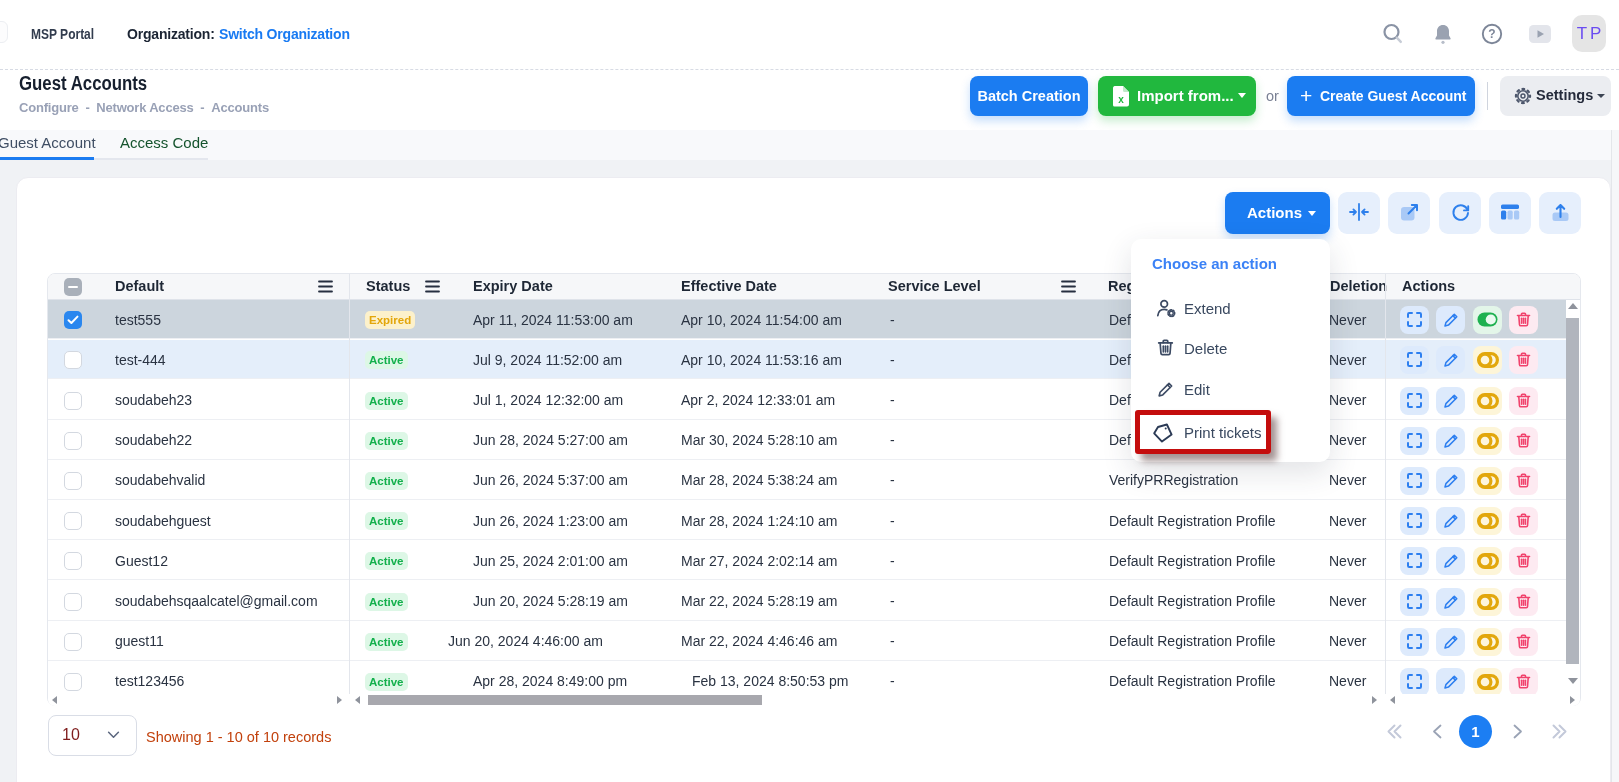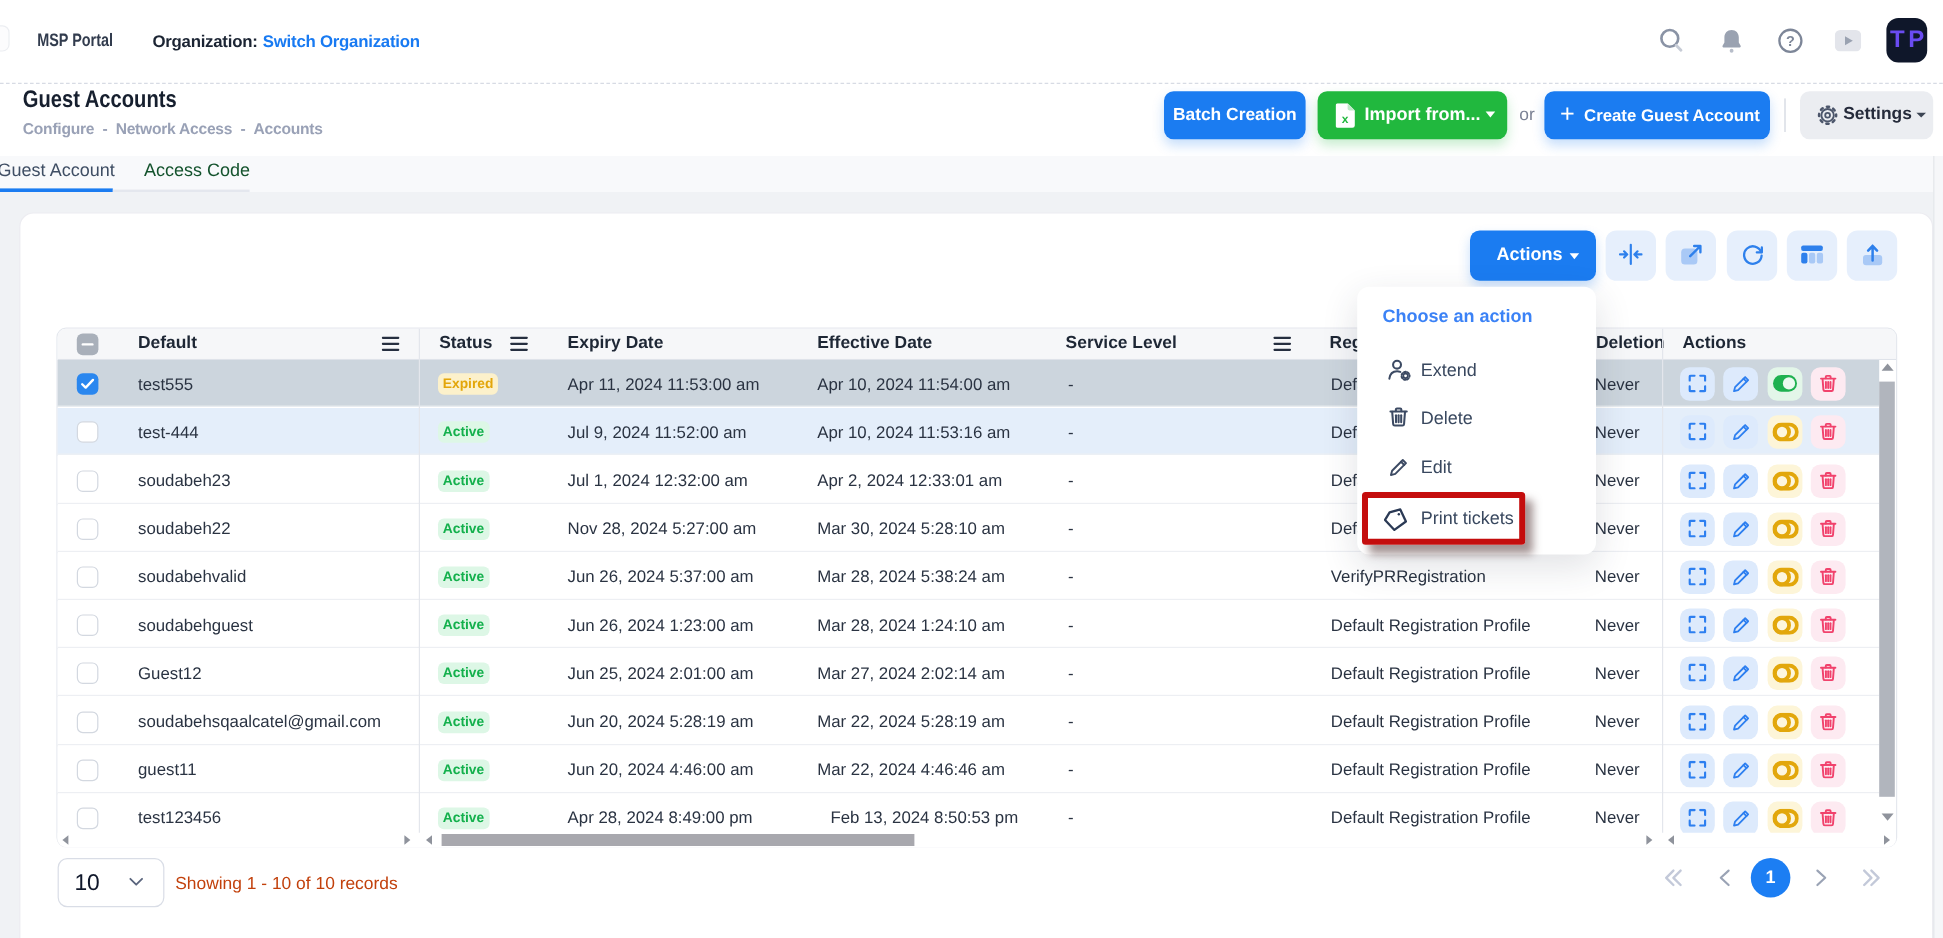--- a/index.html
+++ b/index.html
@@ -32,21 +32,21 @@
         <circle cx="10" cy="19.3" r="1.6" fill="#b7bdc9"></circle>
       </svg></div>
 <div style="position:absolute;left:1480px;top:22px"><svg width="24" height="24" viewBox="0 0 24 24" fill="none">
         <circle cx="12" cy="12" r="9.2" stroke="#7d8698" stroke-width="1.9"></circle>
         <text x="12" y="16.2" font-family="Liberation Sans" font-size="12" font-weight="bold" fill="#7d8698" text-anchor="middle">?</text>
       </svg></div>
 <div style="position:absolute;left:1529px;top:25px"><svg width="22" height="18" viewBox="0 0 22 18">
         <rect x="0" y="0" width="22" height="18" rx="4.5" fill="#e3e5eb"></rect>
         <path d="M8.5 5.2v7.6L15 9z" fill="#9aa2b1"></path>
       </svg></div>
-<div style="position:absolute;left:1572px;top:15px;width:34px;height:37px;border-radius:10px;background:#0f172a;text-align:center;line-height:37px;font-size:20px;font-weight:bold;color:#6a4cf1;letter-spacing:3px;text-indent:3px">TP</div>
+<div style="position:absolute;left:1572px;top:15px;width:34px;height:37px;border-radius:10px;background:#e5e5e5;text-align:center;line-height:37px;font-size:17px;font-weight:normal;color:#6a4cf1;letter-spacing:3px;text-indent:3px">TP</div>
 
 <div style="position:absolute;left:19px;top:72px;font-size:20px;font-weight:bold;color:#161f2e;transform:scaleX(0.84);transform-origin:0 0;white-space:nowrap">Guest Accounts</div>
 <div style="position:absolute;left:19px;top:100px;font-size:13px;letter-spacing:-0.2px;font-weight:bold;color:#99a1b6">Configure&nbsp;&nbsp;-&nbsp;&nbsp;Network Access&nbsp;&nbsp;-&nbsp;&nbsp;Accounts</div>
 
 <div style="position:absolute;left:970px;top:76px;width:118px;height:40px;border-radius:8px;background:#1b7cf1;color:#fff;font-size:14.5px;font-weight:bold;text-align:center;line-height:40px;box-shadow:0 5px 10px rgba(27,124,241,.25)">Batch Creation</div>
 <div style="position:absolute;left:1098px;top:76px;width:158px;height:40px;border-radius:8px;background:#21b83e;color:#fff;font-size:15px;font-weight:bold;box-shadow:0 5px 10px rgba(33,184,62,.25)">
   <span style="position:absolute;left:15px;top:10px"><svg width="17" height="21" viewBox="0 0 17 21">
           <path d="M1.5 0H10l6 6v12.5a2 2 0 0 1-2 2h-12.5a1.5 1.5 0 0 1-1.5-1.5v-17A2 2 0 0 1 1.5 0z" fill="#fff"></path>
           <path d="M10 0v4.5a1.5 1.5 0 0 0 1.5 1.5H16z" fill="#bfe9c8"></path>
           <text x="8" y="16.5" font-family="Liberation Sans" font-size="10" font-weight="bold" fill="#21b83e" text-anchor="middle">x</text>
@@ -225,21 +225,21 @@
           <path d="M5.5 3.2V2a.8.8 0 0 1 .8-.8h2.4a.8.8 0 0 1 .8.8v1.2" stroke-linejoin="round"></path>
           <path d="M2.8 3.7l.7 9a1.2 1.2 0 0 0 1.2 1.1h5.6a1.2 1.2 0 0 0 1.2-1.1l.7-9" stroke-linejoin="round"></path>
           <path d="M5.6 6.3v5"></path>
           <path d="M7.5 6.3v5"></path>
           <path d="M9.4 6.3v5"></path>
         </svg></span></div>
 <div style="position:absolute;left:48px;top:420.6px;width:1532px;height:39.2px;background:#ffffff;border-bottom:1px solid #edeff3"></div>
     <div style="position:absolute;left:64px;top:431.7px;width:18px;height:18px;border-radius:5px;background:#fff;border:1px solid #d3d8e0;box-sizing:border-box;z-index:3"></div>
     <div class="cell" style="left:115px;top:432.2px">soudabeh22</div>
     <div style="position:absolute;left:365px;top:431.7px;height:18px;line-height:18px;padding:0 4px;border-radius:5px;background:#ddf7e6;color:#13b04c;font-size:11.5px;font-weight:bold;z-index:3">Active</div>
-    <div class="cell" style="left:473px;top:432.2px">Nov 28, 2024 5:27:00 am</div>
+    <div class="cell" style="left:473px;top:432.2px">Jun 28, 2024 5:27:00 am</div>
     <div class="cell" style="left:681px;top:432.2px">Mar 30, 2024 5:28:10 am</div>
     <div class="cell" style="left:890px;top:432.2px">-</div>
     <div class="cell" style="left:1109px;top:432.2px">Default Registration Profile</div>
     <div class="cell" style="left:1329px;top:432.2px">Never</div>
     <div class="ab" style="left:1400px;top:426.7px;background:#ddeafc"><span style="margin-top:6px"><svg width="15" height="15" viewBox="0 0 15 15" fill="none" stroke="#2d7ff0" stroke-width="2" stroke-linecap="round">
           <path d="M1 5V2.2A1.2 1.2 0 0 1 2.2 1H5"></path>
           <path d="M10 1h2.8A1.2 1.2 0 0 1 14 2.2V5"></path>
           <path d="M14 10v2.8a1.2 1.2 0 0 1-1.2 1.2H10"></path>
           <path d="M5 14H2.2A1.2 1.2 0 0 1 1 12.8V10"></path>
         </svg></span></div>
@@ -380,21 +380,21 @@
           <path d="M5.5 3.2V2a.8.8 0 0 1 .8-.8h2.4a.8.8 0 0 1 .8.8v1.2" stroke-linejoin="round"></path>
           <path d="M2.8 3.7l.7 9a1.2 1.2 0 0 0 1.2 1.1h5.6a1.2 1.2 0 0 0 1.2-1.1l.7-9" stroke-linejoin="round"></path>
           <path d="M5.6 6.3v5"></path>
           <path d="M7.5 6.3v5"></path>
           <path d="M9.4 6.3v5"></path>
         </svg></span></div>
 <div style="position:absolute;left:48px;top:621.6px;width:1532px;height:39.2px;background:#ffffff;border-bottom:1px solid #edeff3"></div>
     <div style="position:absolute;left:64px;top:632.7px;width:18px;height:18px;border-radius:5px;background:#fff;border:1px solid #d3d8e0;box-sizing:border-box;z-index:3"></div>
     <div class="cell" style="left:115px;top:633.2px">guest11</div>
     <div style="position:absolute;left:365px;top:632.7px;height:18px;line-height:18px;padding:0 4px;border-radius:5px;background:#ddf7e6;color:#13b04c;font-size:11.5px;font-weight:bold;z-index:3">Active</div>
-    <div class="cell" style="left:473px;top:633.2px">Jun 20, 2024 4:46:00 am</div>
+    <div class="cell" style="left:448px;top:633.2px">Jun 20, 2024 4:46:00 am</div>
     <div class="cell" style="left:681px;top:633.2px">Mar 22, 2024 4:46:46 am</div>
     <div class="cell" style="left:890px;top:633.2px">-</div>
     <div class="cell" style="left:1109px;top:633.2px">Default Registration Profile</div>
     <div class="cell" style="left:1329px;top:633.2px">Never</div>
     <div class="ab" style="left:1400px;top:627.7px;background:#ddeafc"><span style="margin-top:6px"><svg width="15" height="15" viewBox="0 0 15 15" fill="none" stroke="#2d7ff0" stroke-width="2" stroke-linecap="round">
           <path d="M1 5V2.2A1.2 1.2 0 0 1 2.2 1H5"></path>
           <path d="M10 1h2.8A1.2 1.2 0 0 1 14 2.2V5"></path>
           <path d="M14 10v2.8a1.2 1.2 0 0 1-1.2 1.2H10"></path>
           <path d="M5 14H2.2A1.2 1.2 0 0 1 1 12.8V10"></path>
         </svg></span></div>
@@ -458,21 +458,21 @@
 
 <div style="position:absolute;left:52px;top:696px;z-index:6;width:0;height:0;border-top:4.5px solid transparent;border-bottom:4.5px solid transparent;border-right:5.5px solid #8f939c"></div>
 <div style="position:absolute;left:337px;top:696px;z-index:6;width:0;height:0;border-top:4.5px solid transparent;border-bottom:4.5px solid transparent;border-left:5.5px solid #8f939c"></div>
 <div style="position:absolute;left:355px;top:696px;z-index:6;width:0;height:0;border-top:4.5px solid transparent;border-bottom:4.5px solid transparent;border-right:5.5px solid #8f939c"></div>
 <div style="position:absolute;left:368px;top:694.5px;width:394px;height:10.5px;background:#a8a8ae;z-index:6"></div>
 <div style="position:absolute;left:1372px;top:696px;z-index:6;width:0;height:0;border-top:4.5px solid transparent;border-bottom:4.5px solid transparent;border-left:5.5px solid #8f939c"></div>
 <div style="position:absolute;left:1390px;top:696px;z-index:6;width:0;height:0;border-top:4.5px solid transparent;border-bottom:4.5px solid transparent;border-right:5.5px solid #8f939c"></div>
 <div style="position:absolute;left:1570px;top:696px;z-index:6;width:0;height:0;border-top:4.5px solid transparent;border-bottom:4.5px solid transparent;border-left:5.5px solid #8f939c"></div>
 
 <div style="position:absolute;left:48px;top:715px;width:89px;height:41px;border:1px solid #d9dde6;border-radius:8px;background:#fff"></div>
-<div style="position:absolute;left:62px;top:726px;font-size:19px;color:#0f172a">10</div>
+<div style="position:absolute;left:62px;top:726px;font-size:16px;color:#7f1d1d">10</div>
 <svg style="position:absolute;left:107px;top:731px" width="13" height="8" viewBox="0 0 14 9" fill="none" stroke="#5b667e" stroke-width="1.7" stroke-linecap="round" stroke-linejoin="round">
       <path d="M1.5 1.5L7 7l5.5-5.5"></path>
     </svg>
 <div style="position:absolute;left:146px;top:729px;font-size:14.5px;color:#c2410c">Showing 1 - 10 of 10 records</div>
 
 <svg style="position:absolute;left:1386px;top:723px" width="17" height="17" viewBox="0 0 17 17" fill="none" stroke="#c3c9d9" stroke-width="2" stroke-linecap="round" stroke-linejoin="round">
       <path d="M8.5 2.5L2.5 8.5l6 6M14.5 2.5l-6 6 6 6"></path>
     </svg>
 <svg style="position:absolute;left:1432px;top:724px" width="11" height="15" viewBox="0 0 11 15" fill="none" stroke="#9aa3b5" stroke-width="1.8" stroke-linecap="round" stroke-linejoin="round">
       <path d="M8.5 1.5L2 7.5l6.5 6"></path>

